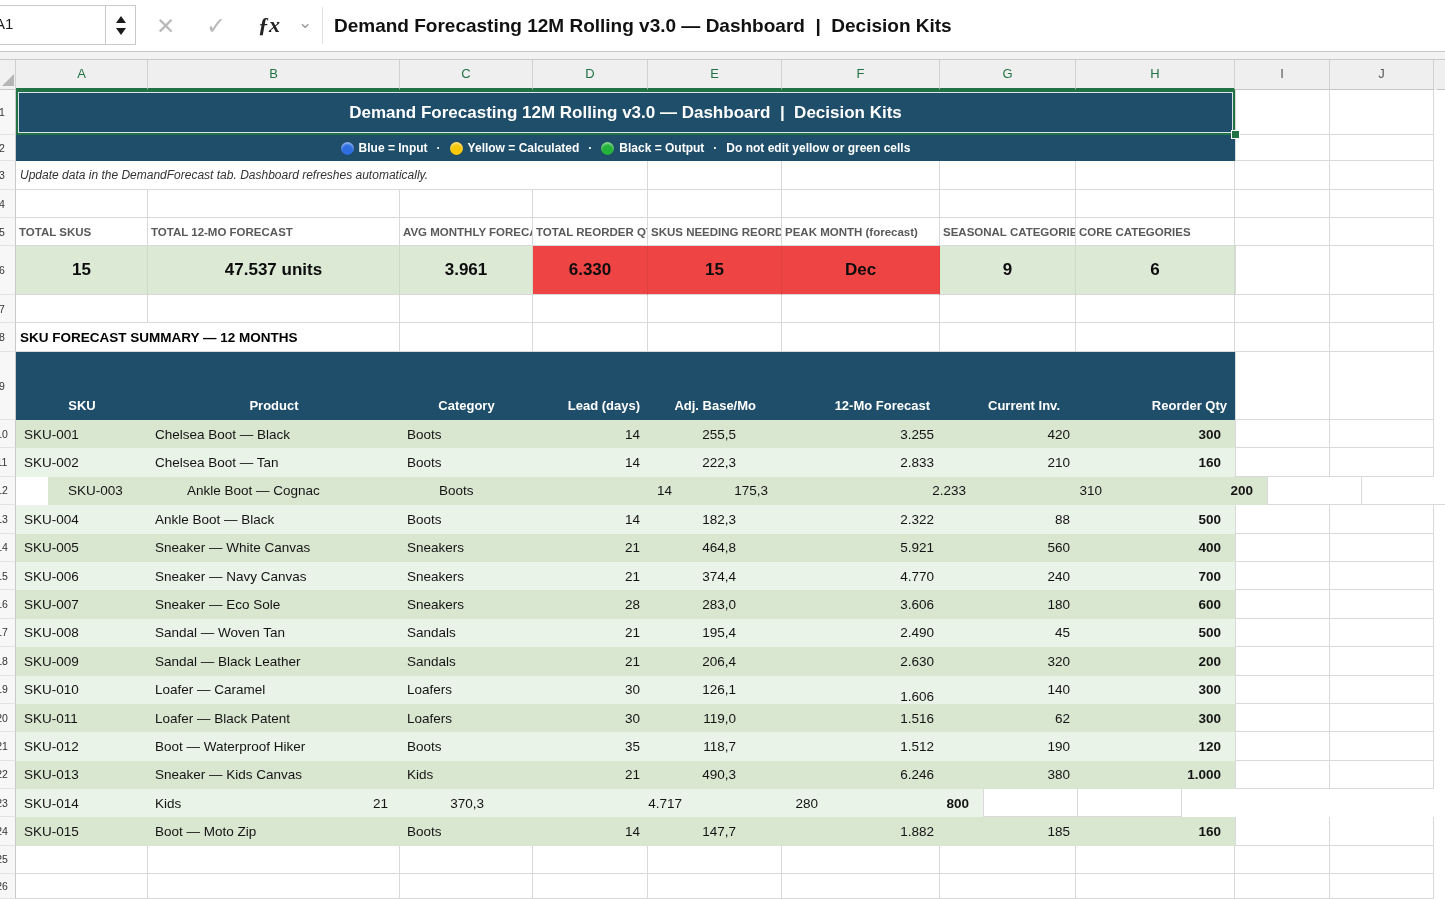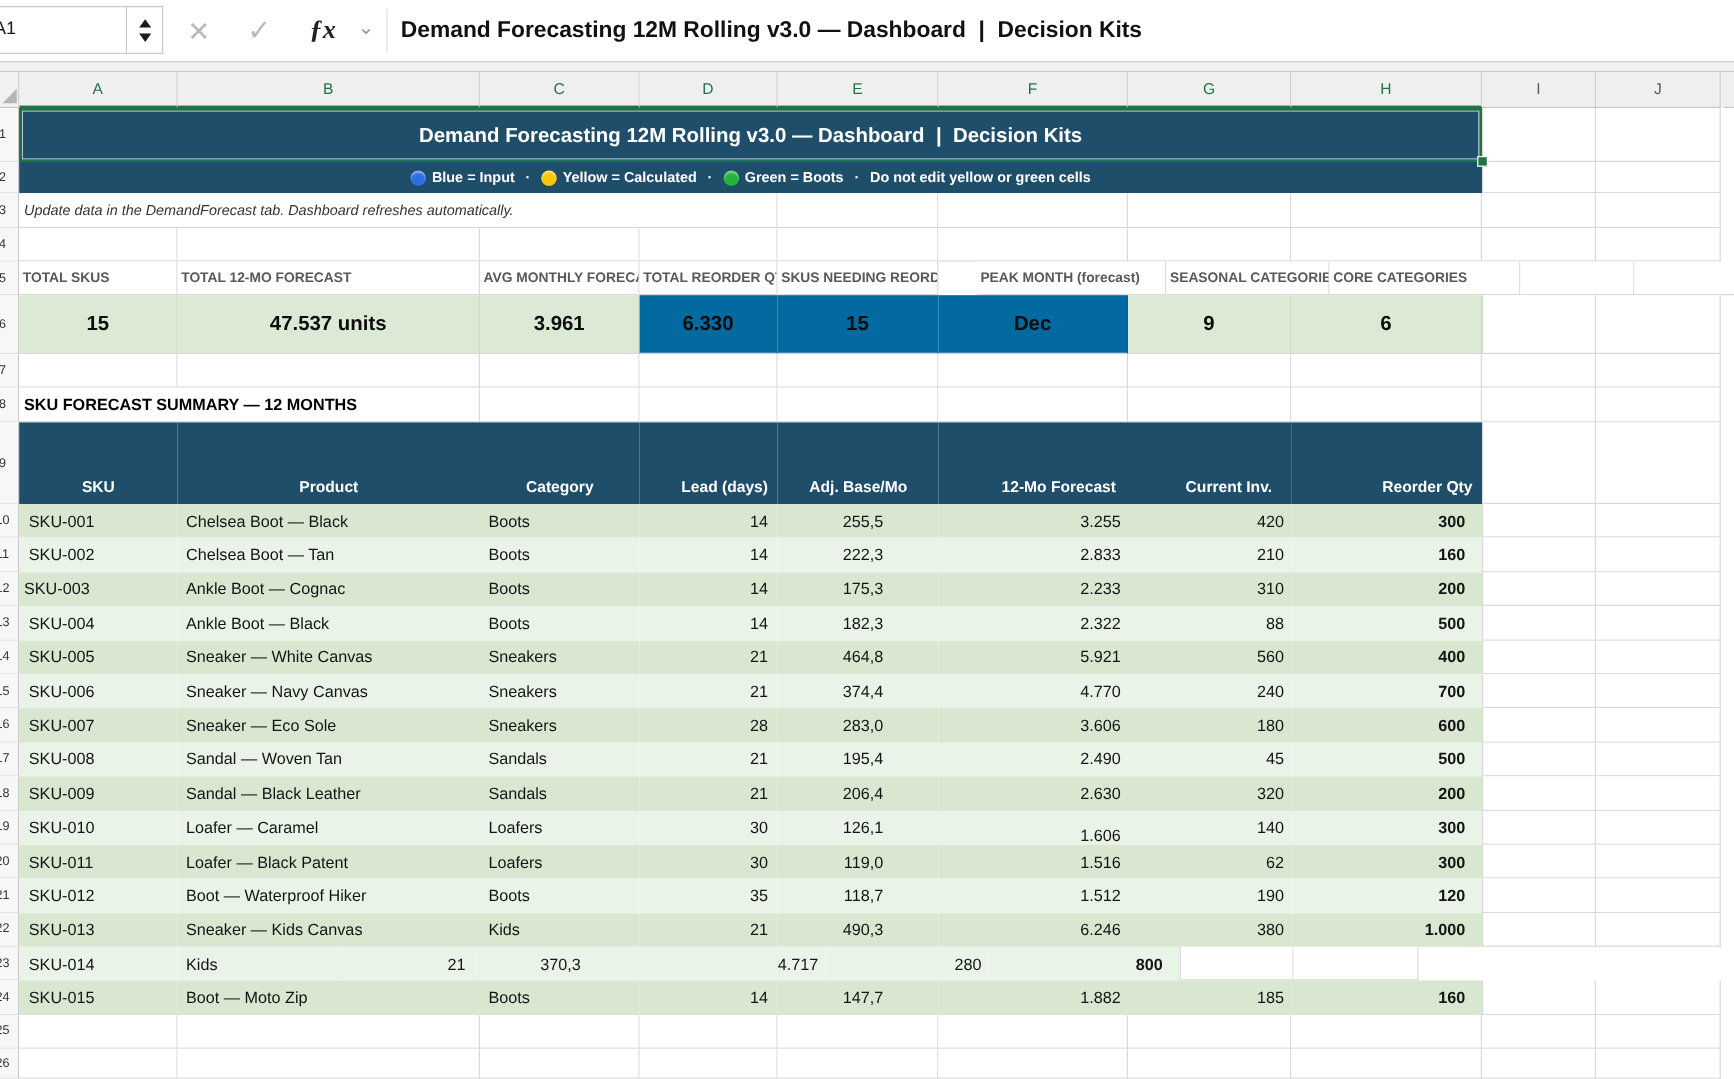--- a/index.html
+++ b/index.html
@@ -62,21 +62,21 @@
        box-shadow:inset 0 2px 2px rgba(255,255,255,.45), 0 0 1px rgba(0,0,0,.4)}
   .lsep{color:#fff;font-weight:700;font-size:12px;margin:0 9px}
 
   .notetext{font-style:italic;font-size:12px;color:#333;line-height:29px;padding-left:4px;white-space:pre;display:block}
   .sectiontext{font-weight:700;font-size:13.5px;color:#000;line-height:29px;padding-left:4px;white-space:pre;display:block}
 
   .kl{display:flex;align-items:center;padding-left:3px;font-size:11.5px;font-weight:700;color:#595959;white-space:nowrap}
   .kv{display:flex;align-items:center;justify-content:center;font-size:17px;font-weight:700;color:#0d0d0d;
       border-right:1px solid rgba(0,0,0,.06);border-bottom:1px solid #d9d9d9}
   .fill-green{background:#dce9d5}
-  .fill-yellow{background:#0369a1}
+  .fill-yellow{background:#ef4444}
 
   .th{display:flex;align-items:flex-end;padding-bottom:7px;background:#1f4e6b;color:#fff;
       font-weight:700;font-size:13px;white-space:nowrap}
   .ac{justify-content:center}
   .ar{justify-content:flex-end}
 
   .dcell{display:flex;align-items:center;font-size:13.5px;color:#141414;white-space:nowrap}
   .stripe0{background:#d9e7d1}
   .stripe1{background:#eaf3e8}
   .boldnum{font-weight:700}
@@ -131,21 +131,21 @@
       <div class="row" style="height: 26px;">
         <div class="gut">
           <span class="gnum">2</span>
         </div>
         <div class="cell blue" style="width: 1219px; flex: 0 0 1219px;">
           <div class="legendwrap">
             <span class="legenditem"><span class="dot" style="background: rgb(46, 110, 224);"></span><span>Blue = Input</span></span>
             <span class="lsep">·</span>
             <span class="legenditem"><span class="dot" style="background: rgb(247, 199, 9);"></span><span>Yellow = Calculated</span></span>
             <span class="lsep">·</span>
-            <span class="legenditem"><span class="dot" style="background: rgb(35, 179, 58);"></span><span>Green = Boots</span></span>
+            <span class="legenditem"><span class="dot" style="background: rgb(35, 179, 58);"></span><span>Black = Output</span></span>
             <span class="lsep">·</span>
             <span class="legenditem">Do not edit yellow or green cells</span>
           </div>
         </div>
         <div class="cell tail bl" style="width: 95px; flex: 0 0 95px;"></div>
         <div class="cell tail" style="width: 104px; flex: 0 0 104px;"></div>
       </div>
       <div class="row" style="height: 29px;">
         <div class="gut">
           <span class="gnum">3</span>
@@ -187,21 +187,21 @@
         </div>
         <div class="cell wb kl" style="width: 133px; flex: 0 0 133px;">
           <span>AVG MONTHLY FORECAST</span>
         </div>
         <div class="cell wb kl" style="width: 115px; flex: 0 0 115px;">
           <span>TOTAL REORDER QTY</span>
         </div>
         <div class="cell wb kl" style="width: 134px; flex: 0 0 134px;">
           <span>SKUS NEEDING REORDER</span>
         </div>
-        <div class="cell wb kl" style="width: 158px; flex: 0 0 158px; margin-left: 32px;">
+        <div class="cell wb kl" style="width: 158px; flex: 0 0 158px;">
           <span>PEAK MONTH (forecast)</span>
         </div>
         <div class="cell wb kl" style="width: 136px; flex: 0 0 136px;">
           <span>SEASONAL CATEGORIES</span>
         </div>
         <div class="cell wb kl" style="width: 159px; flex: 0 0 159px;">
           <span>CORE CATEGORIES</span>
         </div>
         <div class="cell tail" style="width: 95px; flex: 0 0 95px;"></div>
         <div class="cell tail" style="width: 104px; flex: 0 0 104px;"></div>
@@ -358,21 +358,21 @@
         <div class="cell dcell stripe1 ar" style="width: 159px; flex: 0 0 159px; padding-right: 14px;">
           <span class="boldnum">160</span>
         </div>
         <div class="cell tail bl" style="width: 95px; flex: 0 0 95px;"></div>
         <div class="cell tail" style="width: 104px; flex: 0 0 104px;"></div>
       </div>
       <div class="row" style="height: 28.4px;">
         <div class="gut">
           <span class="gnum">12</span>
         </div>
-        <div class="cell dcell stripe0" style="width: 132px; flex: 0 0 132px; padding-left: 4px;">
+        <div class="cell dcell stripe0" style="width: 132px; flex: 0 0 132px; padding-left: 20px; margin-left: 32px;">
           <span>SKU-003</span>
         </div>
         <div class="cell dcell stripe0" style="width: 252px; flex: 0 0 252px; padding-left: 7px;">
           <span>Ankle Boot — Cognac</span>
         </div>
         <div class="cell dcell stripe0" style="width: 133px; flex: 0 0 133px; padding-left: 7px;">
           <span>Boots</span>
         </div>
         <div class="cell dcell stripe0 ar" style="width: 115px; flex: 0 0 115px; padding-right: 8px;">
           <span>14</span>

